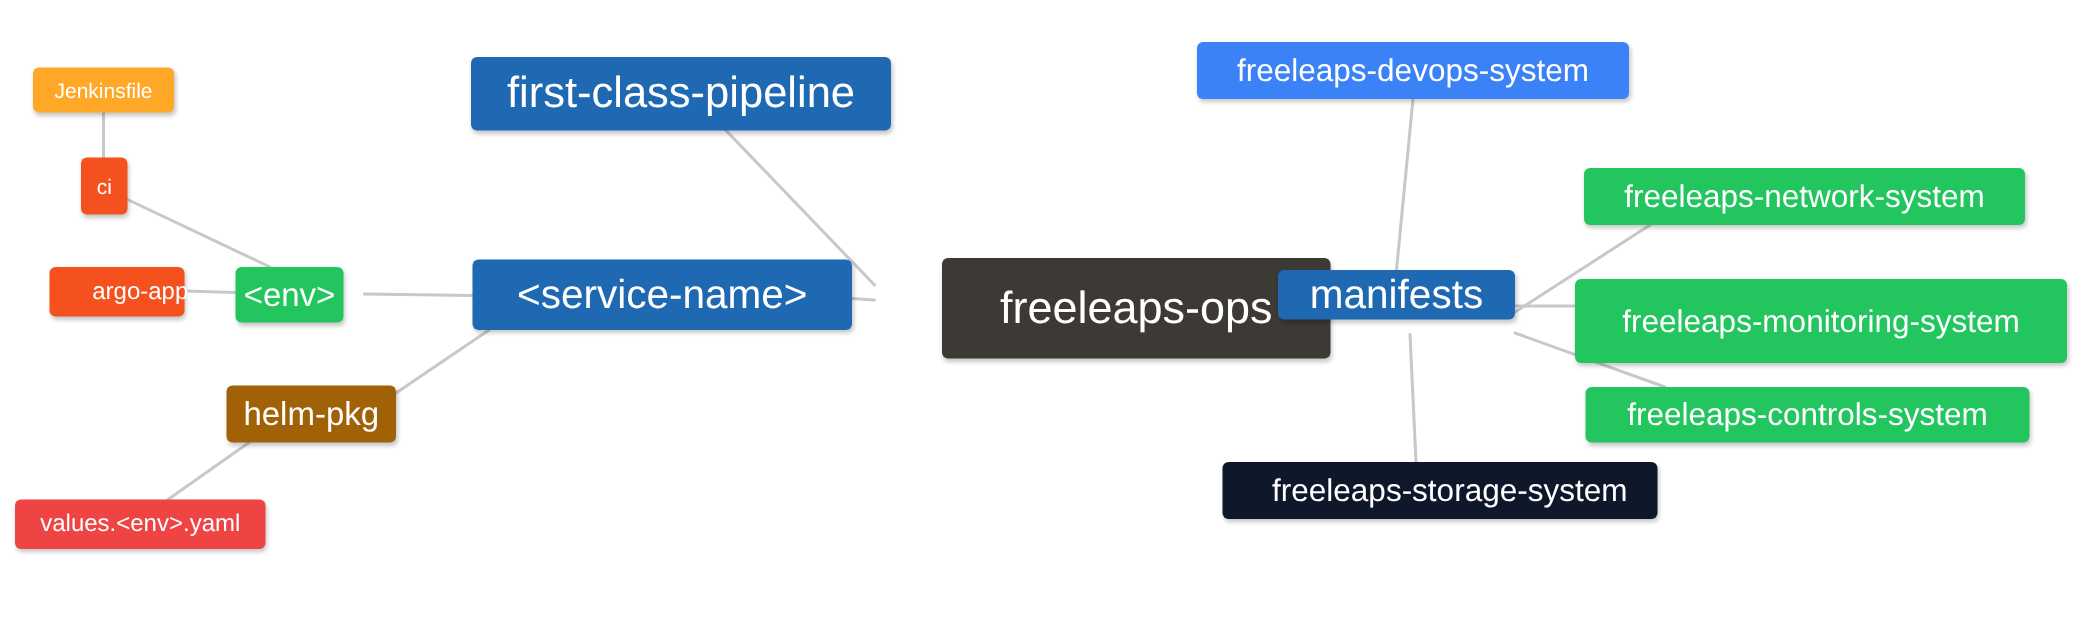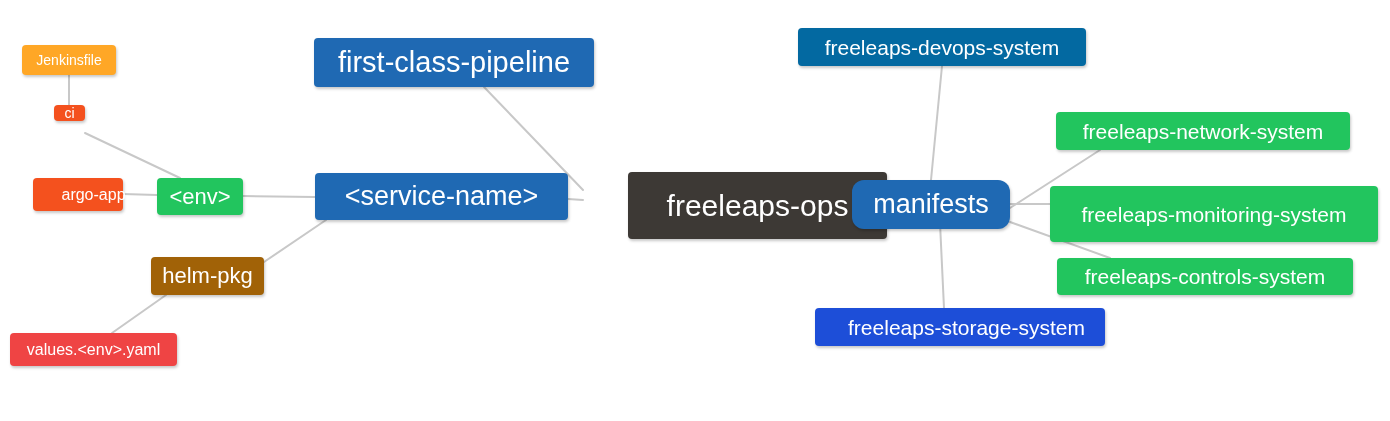--- a/index.html
+++ b/index.html
@@ -65,50 +65,50 @@
   <div id="node-layer">
       <div class="node" style="left: 583px; top: 172px; width: 259px; height: 67px; background: rgb(61, 57, 53); font-size: 30px; margin-left: 45px;">
         <span class="node-label">freeleaps-ops</span>
       </div>
       <div class="node" style="left: 314px; top: 38px; width: 280px; height: 49px; background: rgb(31, 105, 179); font-size: 29px;">
         <span class="node-label">first-class-pipeline</span>
       </div>
       <div class="node" style="left: 315px; top: 173px; width: 253px; height: 47px; background: rgb(31, 105, 179); font-size: 27px;">
         <span class="node-label">&lt;service-name&gt;</span>
       </div>
-      <div class="node" style="left: 852px; top: 180px; width: 158px; height: 49px; background: rgb(31, 105, 179); font-size: 27px; border-radius: 12px;">
+      <div class="node" style="left: 852px; top: 180px; width: 158px; height: 33px; background: rgb(31, 105, 179); font-size: 27px;">
         <span class="node-label">manifests</span>
       </div>
-      <div class="node" style="left: 157px; top: 178px; width: 86px; height: 37px; background: rgb(34, 197, 94); font-size: 22px;">
+      <div class="node" style="left: 157px; top: 178px; width: 72px; height: 37px; background: rgb(34, 197, 94); font-size: 22px;">
         <span class="node-label">&lt;env&gt;</span>
       </div>
       <div class="node" style="left: 151px; top: 257px; width: 113px; height: 38px; background: #a16207; font-size: 22px;">
         <span class="node-label">helm-pkg</span>
       </div>
       <div class="node" style="left: 22px; top: 45px; width: 94px; height: 30px; background: rgb(255, 167, 38); font-size: 14px; text-align: right;">
         <span class="node-label">Jenkinsfile</span>
       </div>
-      <div class="node" style="left: 54px; top: 105px; width: 31px; height: 16px; background: rgb(244, 81, 30); font-size: 14px;">
+      <div class="node" style="left: 54px; top: 105px; width: 31px; height: 38px; background: rgb(244, 81, 30); font-size: 14px;">
         <span class="node-label">ci</span>
       </div>
       <div class="node" style="left: 33px; top: 178px; width: 90px; height: 33px; background: rgb(244, 81, 30); font-size: 16px; padding-left: 40px;">
         <span class="node-label">argo-app</span>
       </div>
       <div class="node" style="left: 10px; top: 333px; width: 167px; height: 33px; background: #ef4444; font-size: 16px;">
         <span class="node-label">values.&lt;env&gt;.yaml</span>
       </div>
-      <div class="node" style="left: 798px; top: 28px; width: 288px; height: 38px; background: #0369a1; font-size: 21px;">
+      <div class="node" style="left: 798px; top: 28px; width: 288px; height: 38px; background: #3b82f6; font-size: 21px;">
         <span class="node-label">freeleaps-devops-system</span>
       </div>
       <div class="node" style="left: 1056px; top: 112px; width: 294px; height: 38px; background: rgb(34, 197, 94); font-size: 21px;">
         <span class="node-label">freeleaps-network-system</span>
       </div>
       <div class="node" style="left: 1050px; top: 186px; width: 328px; height: 56px; background: rgb(34, 197, 94); font-size: 21px;">
         <span class="node-label">freeleaps-monitoring-system</span>
       </div>
       <div class="node" style="left: 1057px; top: 258px; width: 296px; height: 37px; background: rgb(34, 197, 94); font-size: 21px; text-align: right;">
         <span class="node-label">freeleaps-controls-system</span>
       </div>
-      <div class="node" style="left: 815px; top: 308px; width: 290px; height: 38px; background: #1d4ed8; font-size: 21px; padding-left: 22px;">
+      <div class="node" style="left: 815px; top: 308px; width: 290px; height: 38px; background: #0f172a; font-size: 21px; padding-left: 22px;">
         <span class="node-label">freeleaps-storage-system</span>
       </div>
     </div>
 </div>
 
 </body></html>

